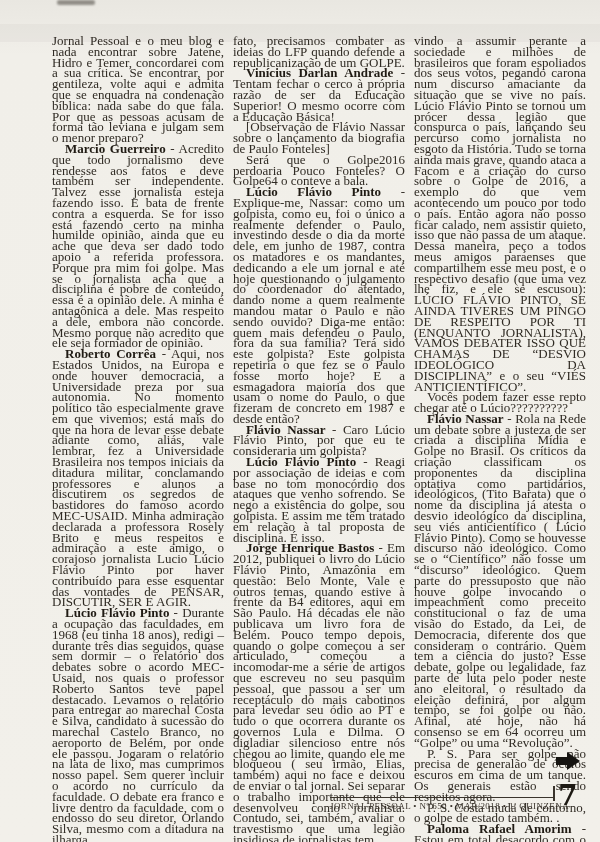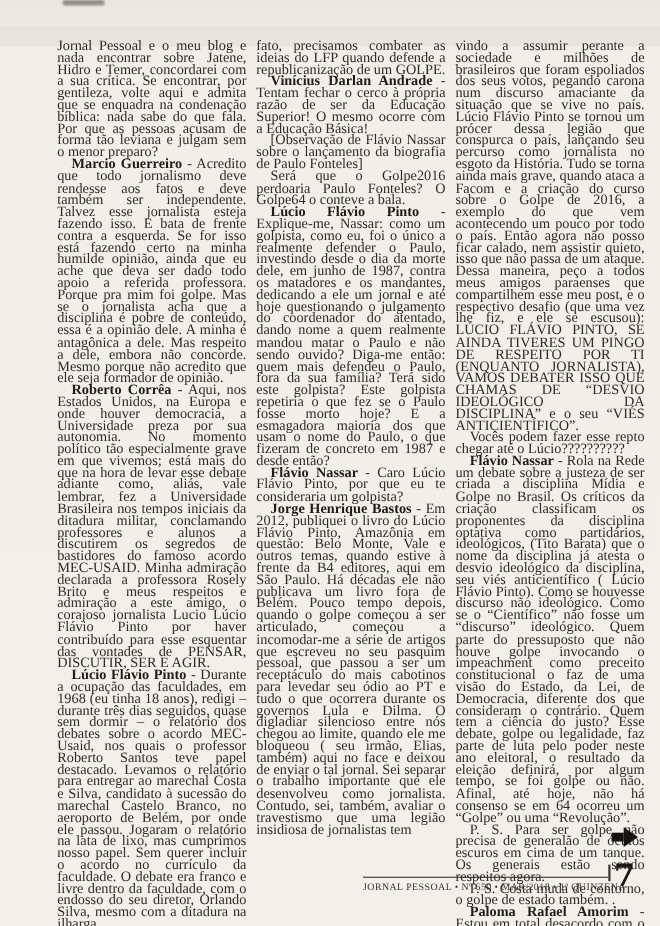--- a/index.html
+++ b/index.html
@@ -44,23 +44,24 @@
       <p class="para cont">Jornal Pessoal e o meu blog e nada encontrar sobre Jatene, Hidro e Temer, concordarei com a sua crítica. Se encontrar, por gentileza, volte aqui e admita que se enquadra na condenação bíblica: nada sabe do que fala. Por que as pessoas acusam de forma tão leviana e julgam sem o menor preparo?</p>
       <p class="para speaker"><b>Marcio Guerreiro</b> - Acredito que todo jornalismo deve rendesse aos fatos e deve também ser independente. Talvez esse jornalista esteja fazendo isso. E bata de frente contra a esquerda. Se for isso está fazendo certo na minha humilde opinião, ainda que eu ache que deva ser dado todo apoio a referida professora. Porque pra mim foi golpe. Mas se o jornalista acha que a disciplina é pobre de conteúdo, essa é a opinião dele. A minha é antagônica a dele. Mas respeito a dele, embora não concorde. Mesmo porque não acredito que ele seja formador de opinião.</p>
       <p class="para speaker"><b>Roberto Corrêa</b> - Aqui, nos Estados Unidos, na Europa e onde houver democracia, a Universidade preza por sua autonomia. No momento político tão especialmente grave em que vivemos; está mais do que na hora de levar esse debate adiante como, aliás, vale lembrar, fez a Universidade Brasileira nos tempos iniciais da ditadura militar, conclamando professores e alunos a discutirem os segredos de bastidores do famoso acordo MEC-USAID. Minha admiração declarada a professora Rosely Brito e meus respeitos e admiração a este amigo, o corajoso jornalista Lucio Lúcio Flávio Pinto por haver contribuído para esse esquentar das vontades de PENSAR, DISCUTIR, SER E AGIR.</p>
       <p class="para speaker"><b>Lúcio Flávio Pinto</b> - Durante a ocupação das faculdades, em 1968 (eu tinha 18 anos), redigi – durante três dias seguidos, quase sem dormir – o relatório dos debates sobre o acordo MEC-Usaid, nos quais o professor Roberto Santos teve papel destacado. Levamos o relatório para entregar ao marechal Costa e Silva, candidato à sucessão do marechal Castelo Branco, no aeroporto de Belém, por onde ele passou. Jogaram o relatório na lata de lixo, mas cumprimos nosso papel. Sem querer incluir o acordo no currículo da faculdade. O debate era franco e livre dentro da faculdade, com o endosso do seu diretor, Orlando Silva, mesmo com a ditadura na ilharga.</p>
       <p class="para speaker"><b>José Marcos Araujo Araujo</b> - Por essa história, que não se resume a esse</p>
     </div>
   <div class="col">
       <p class="para cont">fato, precisamos combater as ideias do LFP quando defende a republicanização de um GOLPE.</p>
       <p class="para speaker"><b>Vinícius Darlan Andrade</b> - Tentam fechar o cerco à própria razão de ser da Educação Superior! O mesmo ocorre com a Educação Básica!</p>
       <p class="para italic-note">[Observação de Flávio Nassar sobre o lançamento da biografia de Paulo Fonteles]</p>
-      <p class="para plain">Será que o Golpe2016 perdoaria Paulo Fonteles? O Golpe64 o conteve a bala.</p>
+      <p class="para plain">Será que o Golpe2016 perdoaria Pouco Fonteles? O Golpe64 o conteve a bala.</p>
       <p class="para speaker"><b>Lúcio Flávio Pinto</b> - Explique-me, Nassar: como um golpista, como eu, foi o único a realmente defender o Paulo, investindo desde o dia da morte dele, em junho de 1987, contra os matadores e os mandantes, dedicando a ele um jornal e até hoje questionando o julgamento do coordenador do atentado, dando nome a quem realmente mandou matar o Paulo e não sendo ouvido? Diga-me então: quem mais defendeu o Paulo, fora da sua família? Terá sido este golpista? Este golpista repetiria o que fez se o Paulo fosse morto hoje? E a esmagadora maioria dos que usam o nome do Paulo, o que fizeram de concreto em 1987 e desde então?</p>
       <p class="para speaker"><b>Flávio Nassar</b> - Caro Lúcio Flávio Pinto, por que eu te consideraria um golpista?</p>
+      <p class="para speaker"><b>Lúcio Flávio Pinto</b> - Reagi por associação de ideias e com base no tom monocórdio dos ataques que venho sofrendo. Se nego a existência do golpe, sou golpista. E assim me têm tratado em relação à tal proposta de disciplina. É isso.</p>
       <p class="para speaker"><b>Jorge Henrique Bastos</b> - Em 2012, publiquei o livro do Lúcio Flávio Pinto, Amazônia em questão: Belo Monte, Vale e outros temas, quando estive à frente da B4 editores, aqui em São Paulo. Há décadas ele não publicava um livro fora de Belém. Pouco tempo depois, quando o golpe começou a ser articulado, começou a incomodar-me a série de artigos que escreveu no seu pasquim pessoal, que passou a ser um receptáculo do mais cabotinos para levedar seu ódio ao PT e tudo o que ocorrera durante os governos Lula e Dilma. O digladiar silencioso entre nós chegou ao limite, quando ele me bloqueou ( seu irmão, Elias, também) aqui no face e deixou de enviar o tal jornal. Sei separar o trabalho importante que ele desenvolveu como jornalista. Contudo, sei, também, avaliar o travestismo que uma legião insidiosa de jornalistas tem</p>
     </div>
   <div class="col">
       <p class="para cont">vindo a assumir perante a sociedade e milhões de brasileiros que foram espoliados dos seus votos, pegando carona num discurso amaciante da situação que se vive no país. Lúcio Flávio Pinto se tornou um prócer dessa legião que conspurca o país, lançando seu percurso como jornalista no esgoto da História. Tudo se torna ainda mais grave, quando ataca a Facom e a criação do curso sobre o Golpe de 2016, a exemplo do que vem acontecendo um pouco por todo o país. Então agora não posso ficar calado, nem assistir quieto, isso que não passa de um ataque. Dessa maneira, peço a todos meus amigos paraenses que compartilhem esse meu post, e o respectivo desafio (que uma vez lhe fiz, e ele se escusou): LÚCIO FLÁVIO PINTO, SE AINDA TIVERES UM PINGO DE RESPEITO POR TI (ENQUANTO JORNALISTA), VAMOS DEBATER ISSO QUE CHAMAS DE “DESVIO IDEOLÓGICO DA DISCIPLINA” e o seu “VIÉS ANTICIENTÍFICO”.</p>
       <p class="para plain">Vocês podem fazer esse repto chegar até o Lúcio??????????</p>
       <p class="para speaker"><b>Flávio Nassar</b> - Rola na Rede um debate sobre a justeza de ser criada a disciplina Mídia e Golpe no Brasil. Os críticos da criação classificam os proponentes da disciplina optativa como partidários, ideológicos, (Tito Barata) que o nome da disciplina já atesta o desvio ideológico da disciplina, seu viés anticientífico ( Lúcio Flávio Pinto). Como se houvesse discurso não ideológico. Como se o “Científico” não fosse um “discurso” ideológico. Quem parte do pressuposto que não houve golpe invocando o impeachment como preceito constitucional o faz de uma visão do Estado, da Lei, de Democracia, diferente dos que consideram o contrário. Quem tem a ciência do justo? Esse debate, golpe ou legalidade, faz parte de luta pelo poder neste ano eleitoral, o resultado da eleição definirá, por algum tempo, se foi golpe ou não. Afinal, até hoje, não há consenso se em 64 ocorreu um “Golpe” ou uma “Revolução”.</p>
       <p class="para plain">P. S. Para ser golpe não precisa de generalão de óculos escuros em cima de um tanque. Os generais estão sendo respeitos agora.</p>
       <p class="para plain">P. S. Costa muda de contorno, o golpe de estado também. .</p>
       <p class="para speaker"><b>Paloma Rafael Amorim</b> - Estou em total desacordo com o comentário do Lúcio Flávio sobre a disci-</p>
     </div>

